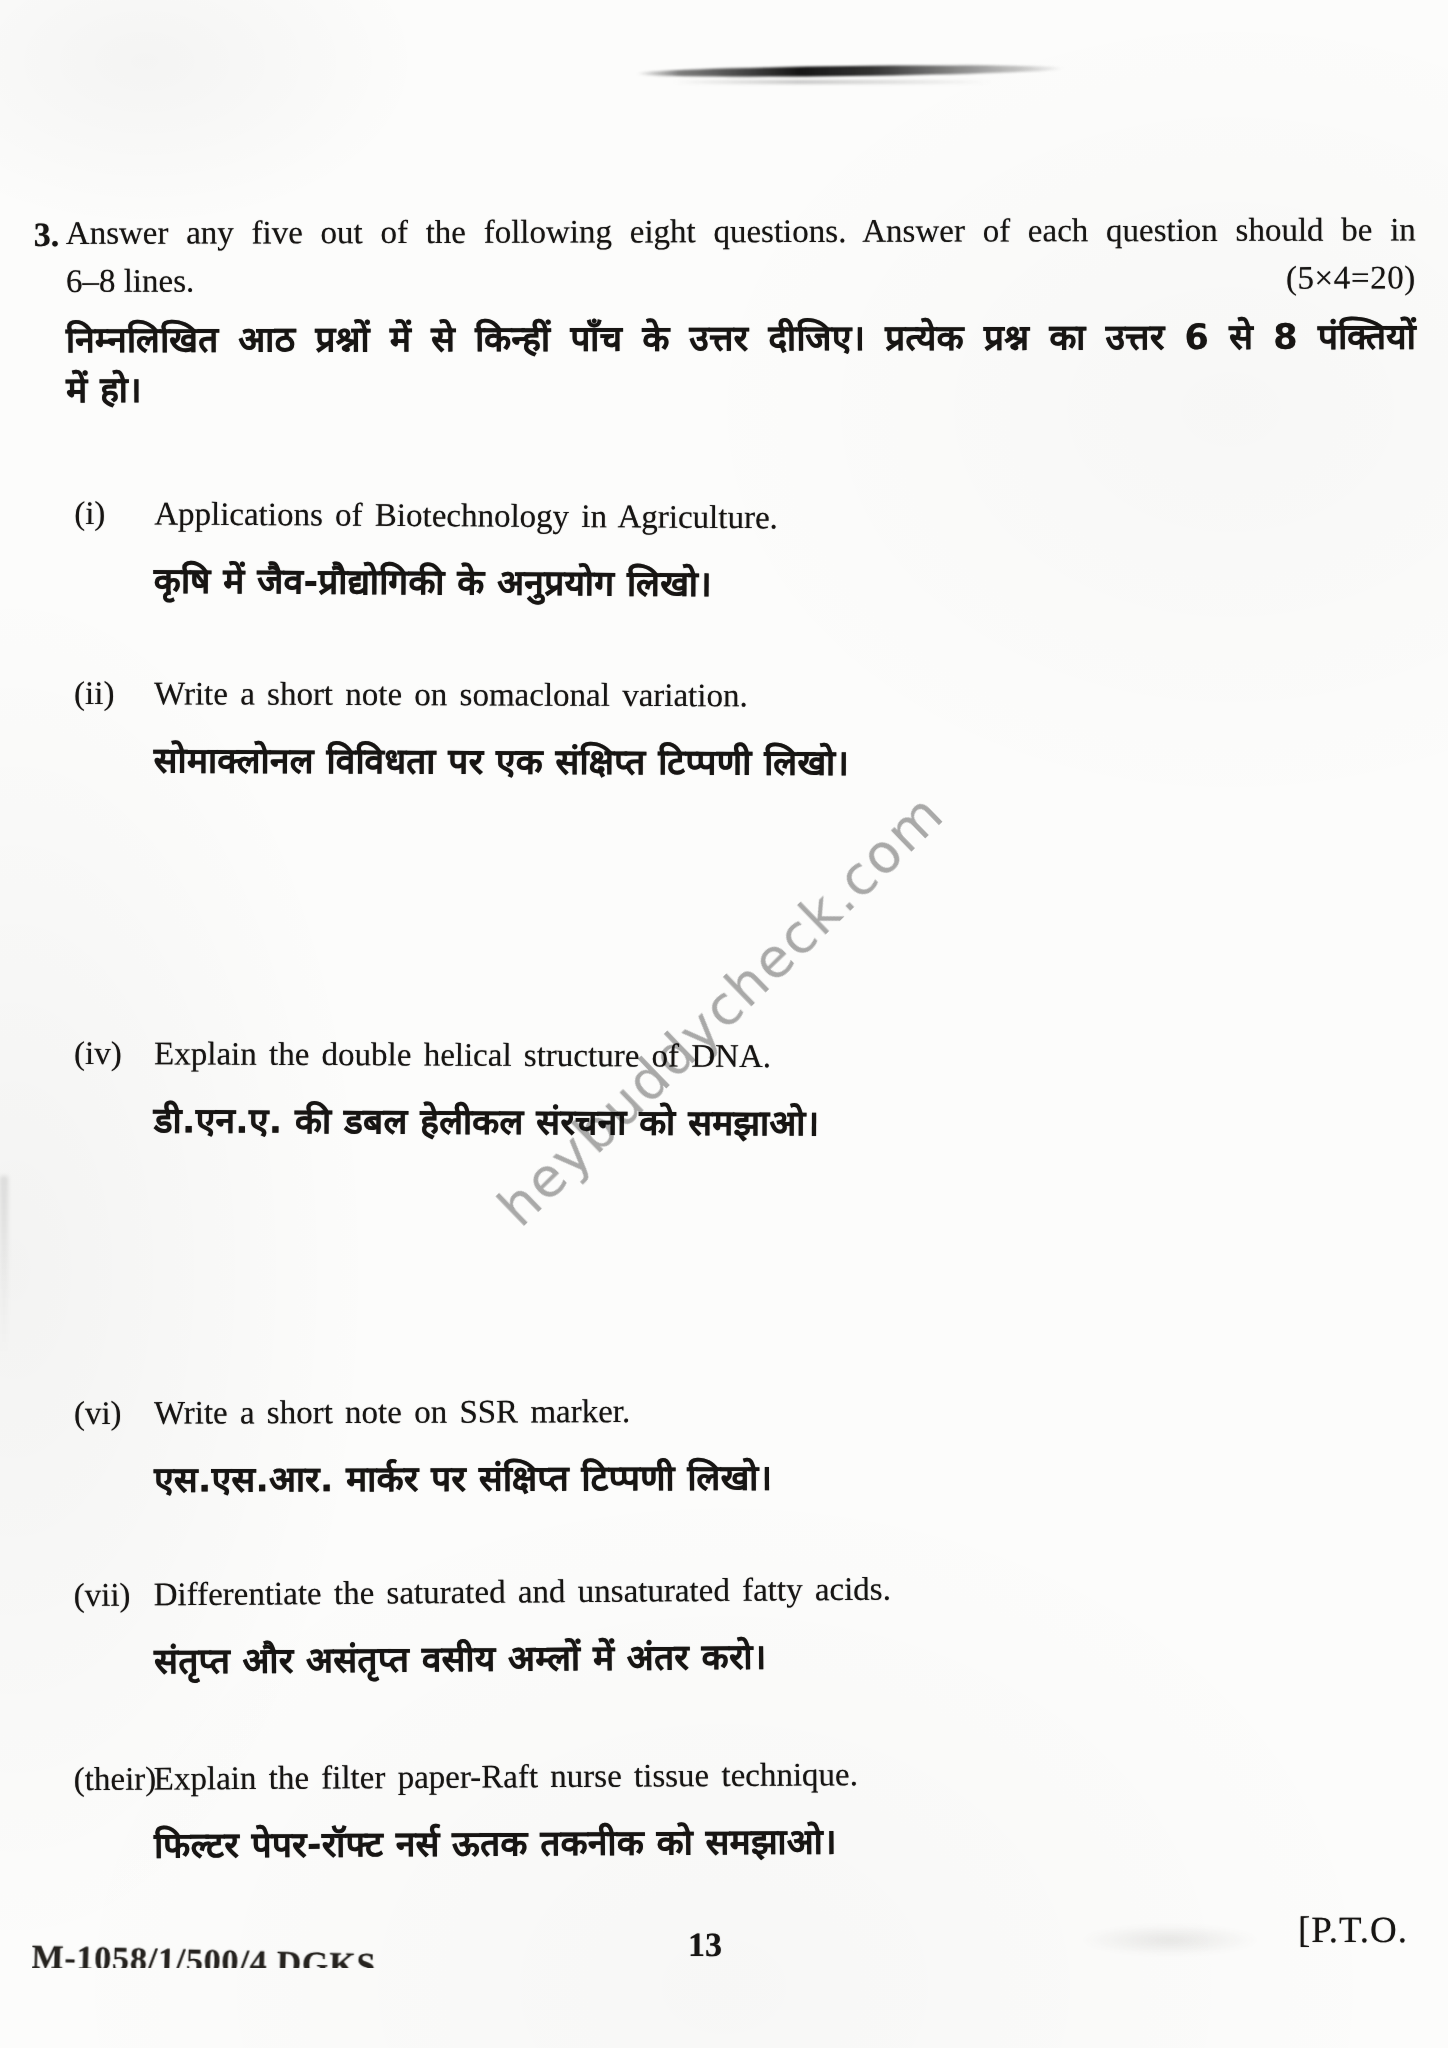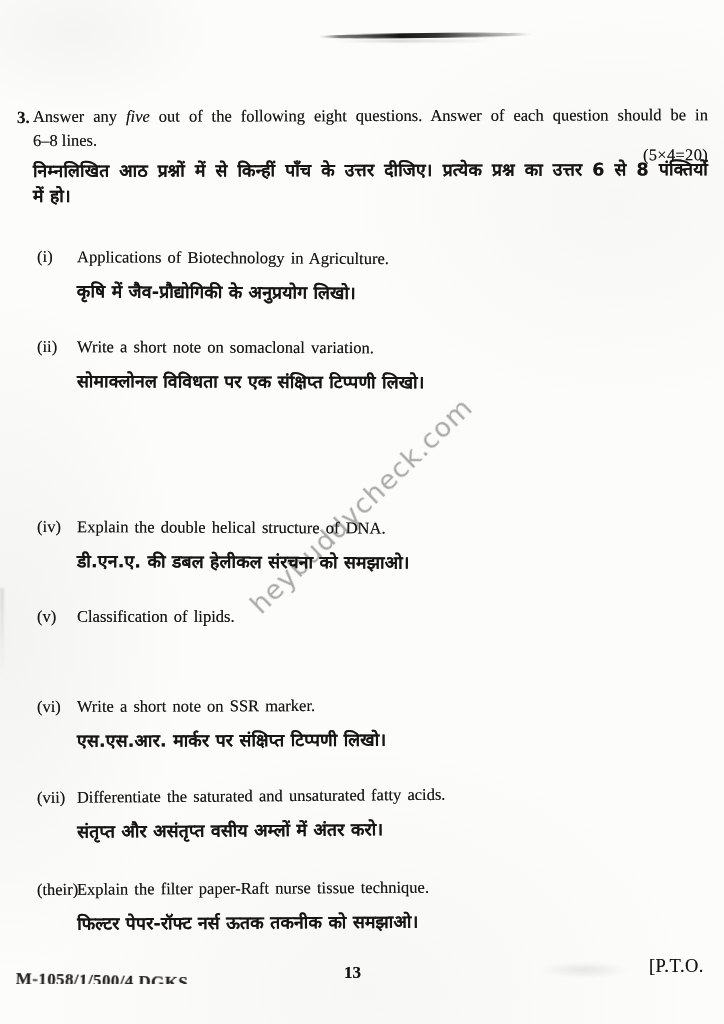--- a/index.html
+++ b/index.html
@@ -45,27 +45,27 @@
     position: absolute; left: 0; top: 2px;
     font-weight: bold; font-size: 17px;
     text-shadow: 0 0 0.5px rgba(20,20,20,0.65);
   }
   .h-en { margin-left: 16px; width: 675px; }
   .h-line1 {
     margin: 0; font-size: 16.5px; line-height: 22px;
     text-align: justify; text-align-last: justify;
     text-shadow: 0 0 0.5px rgba(20,20,20,0.6);
   }
-  .h-line1 .it { font-style: italic; }
+  .h-line1 .it { }
   .h-line2 {
     position: relative; margin: 2px 0 0 0;
     font-size: 16.5px; line-height: 22px;
     text-shadow: 0 0 0.5px rgba(20,20,20,0.6);
   }
-  .marks { position: absolute; right: 0; top: 16px; letter-spacing: 0.3px; }
+  .marks { position: absolute; right: 0; top: 0; letter-spacing: 0.3px; }
   .hi {
     font-family: "DejaVu Sans", "Liberation Sans", sans-serif;
     font-weight: 600; letter-spacing: 0.2px;
     text-shadow: 0 0 0.4px rgba(20,20,20,0.55);
   }
   .h-hi1 {
     margin: 7px 0 0 0; font-size: 17.5px; line-height: 25px;
     text-align: justify; text-align-last: justify;
   }
   .h-hi2 { margin: 0; font-size: 17.5px; line-height: 25px; }
@@ -184,23 +184,20 @@
   </div>
 
   <div class="qi qi4">
     <div class="q-en">
       <span class="q-numlab">(iv)</span><span>Explain the double helical structure of DNA.</span>
     </div>
     <div class="q-hi hi">डी.एन.ए. की डबल हेलीकल संरचना को समझाओ।</div>
   </div>
 
   <div class="qi qi5">
-    <div class="q-en">
-      <span class="q-numlab">(v)</span><span>Classification of lipids.</span>
-    </div>
   </div>
 
   <div class="qi qi6">
     <div class="q-en">
       <span class="q-numlab">(vi)</span><span>Write a short note on SSR marker.</span>
     </div>
     <div class="q-hi hi">एस.एस.आर. मार्कर पर संक्षिप्त टिप्पणी लिखो।</div>
   </div>
 
   <div class="qi qi7">

